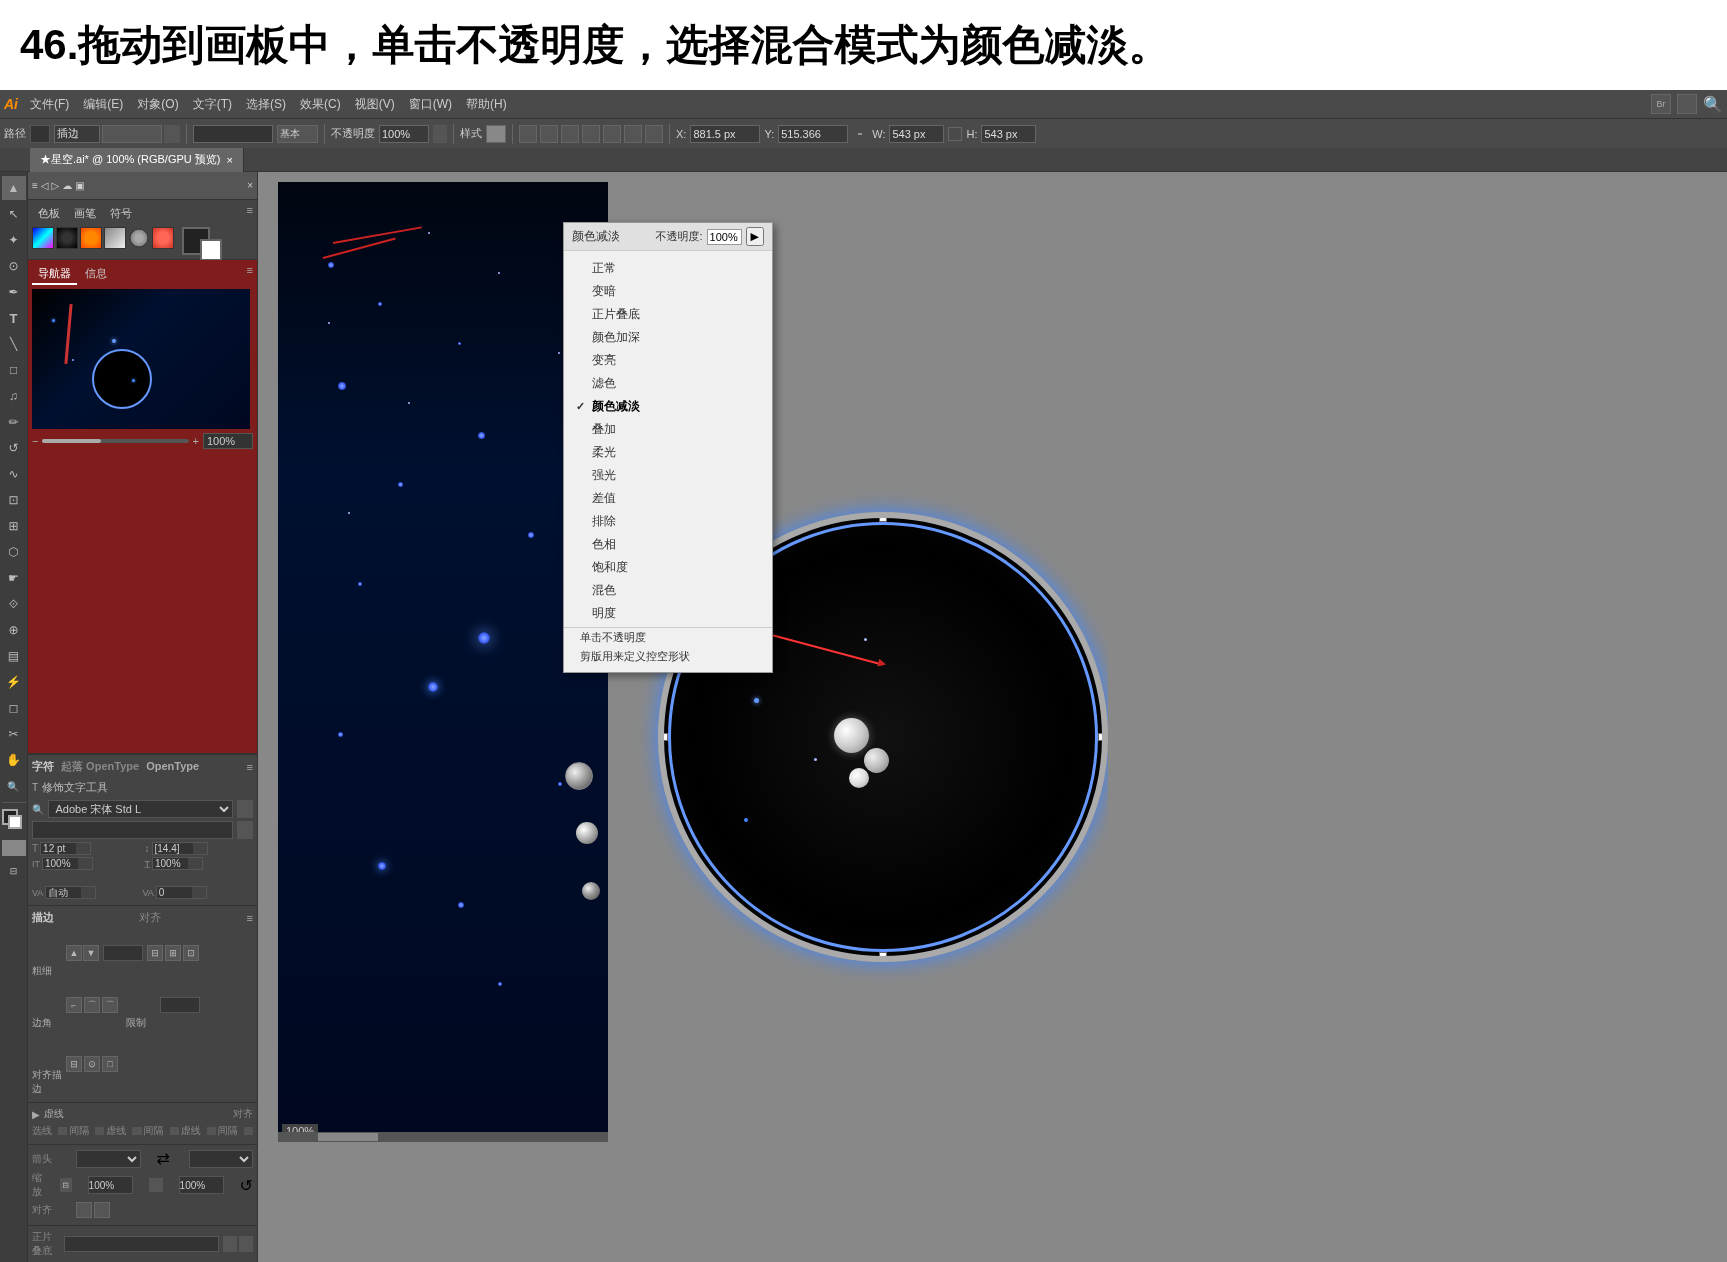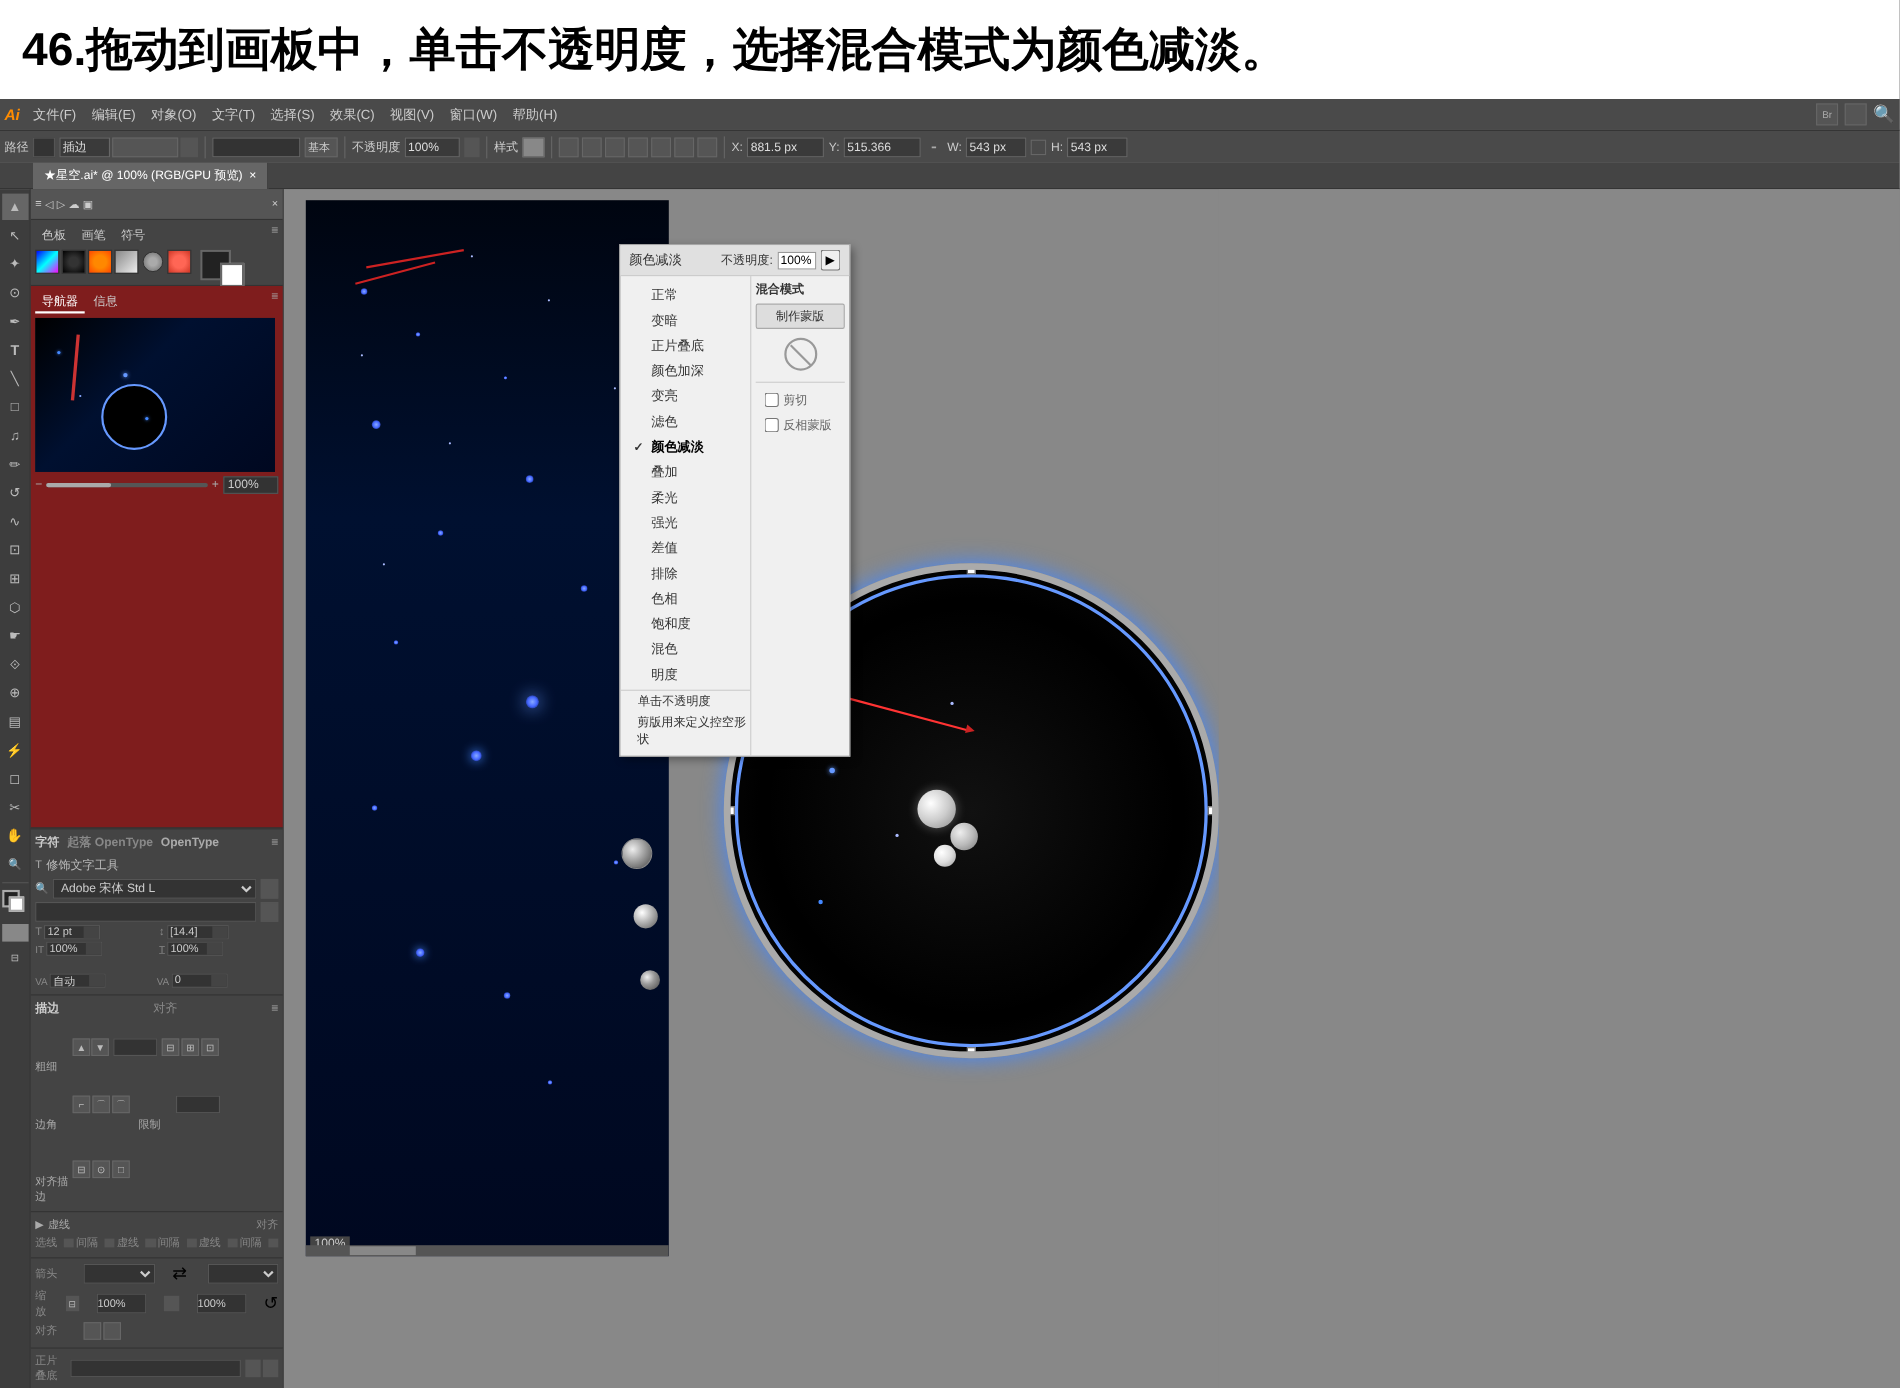--- a/index.html
+++ b/index.html
@@ -626,21 +626,21 @@
 <div id="toolbar">
   <span class="toolbar-label">路径</span>
   <div style="width:20px;height:18px;background:#333;border:1px solid #555;"></div>
   <div style="display:flex;align-items:center;gap:2px;">
     <input type="text" class="toolbar-input" style="width: 46px;" value="插边">
     <div style="width:60px;height:18px;background:#555;border:1px solid #666;"></div>
     <div style="width:16px;height:18px;background:#555;"></div>
   </div>
   <div class="toolbar-sep"></div>
   <div style="width:80px;height:18px;background:#333;border:1px solid #666;"></div>
-  <div style="width:30px;height:18px;background:#555;border:1px solid #666;display:flex;align-items:center;padding:0 2px;">
+  <div style="width:41px;height:18px;background:#555;border:1px solid #666;display:flex;align-items:center;padding:0 2px;">
     <span style="color:#ccc;font-size:10px;">基本</span>
   </div>
   <div class="toolbar-sep"></div>
   <span class="toolbar-label">不透明度</span>
   <input type="text" class="toolbar-input" style="width: 50px;" value="100%">
   <div style="width:14px;height:18px;background:#555;cursor:pointer;"></div>
   <div class="toolbar-sep"></div>
   <span class="toolbar-label">样式</span>
   <div style="width:20px;height:18px;background:#888;border:1px solid #666;"></div>
   <div class="toolbar-sep"></div>
@@ -1115,31 +1115,17 @@
           <div class="blend-mode-item extra-option">
             <span class="checkmark"></span>
             <span>单击不透明度</span>
           </div>
           <div class="blend-mode-item extra-option">
             <span class="checkmark"></span>
             <span>剪版用来定义控空形状</span>
           </div>
         </div>
 
-        <div class="right-panel-btns">
-          <div style="font-size:11px;font-weight:bold;color:#333;margin-bottom:2px;">混合模式</div>
-          <button class="panel-action-btn">制作蒙版</button>
-          <div class="no-btn"></div>
-          <div style="height:1px;background:#ccc;margin:2px 0;"></div>
-          <div class="checkbox-row">
-            <input type="checkbox" style="cursor: pointer;">
-            <span class="checkbox-item">剪切</span>
-          </div>
-          <div class="checkbox-row">
-            <input type="checkbox" style="cursor: pointer;">
-            <span class="checkbox-item">反相蒙版</span>
-          </div>
-        </div>
       </div>
     </div>
   </div>
 
 </div>
 
 </body></html>

